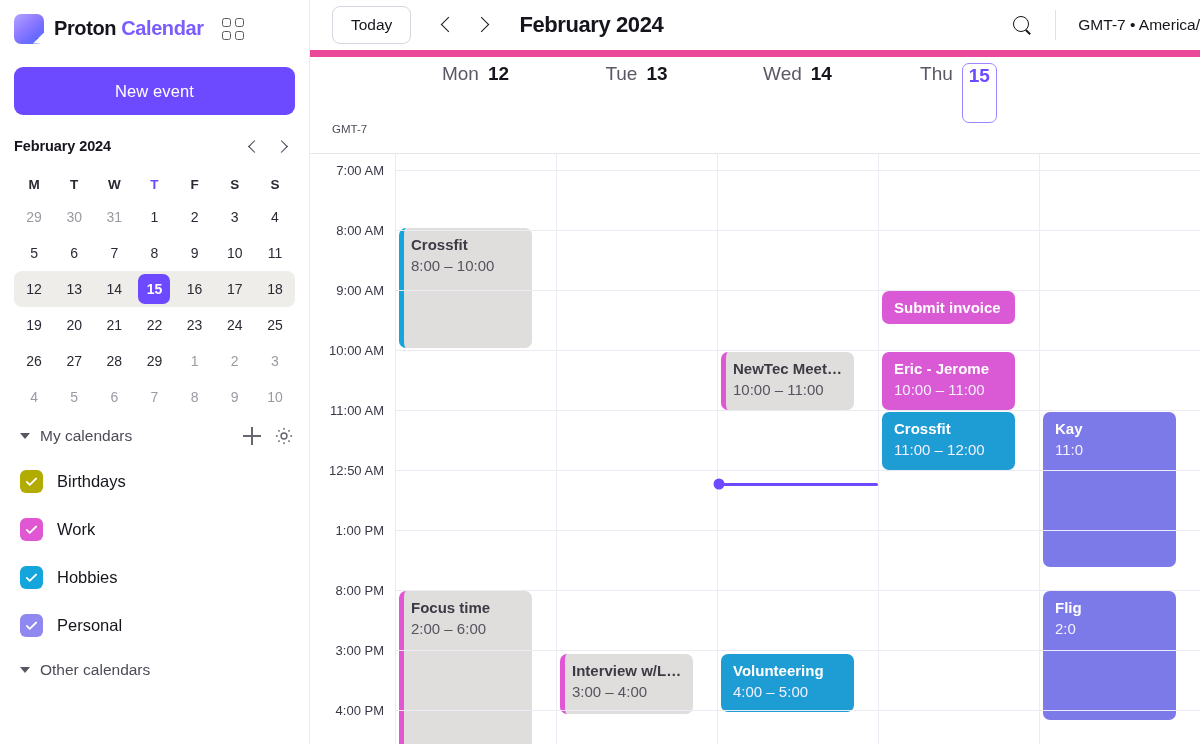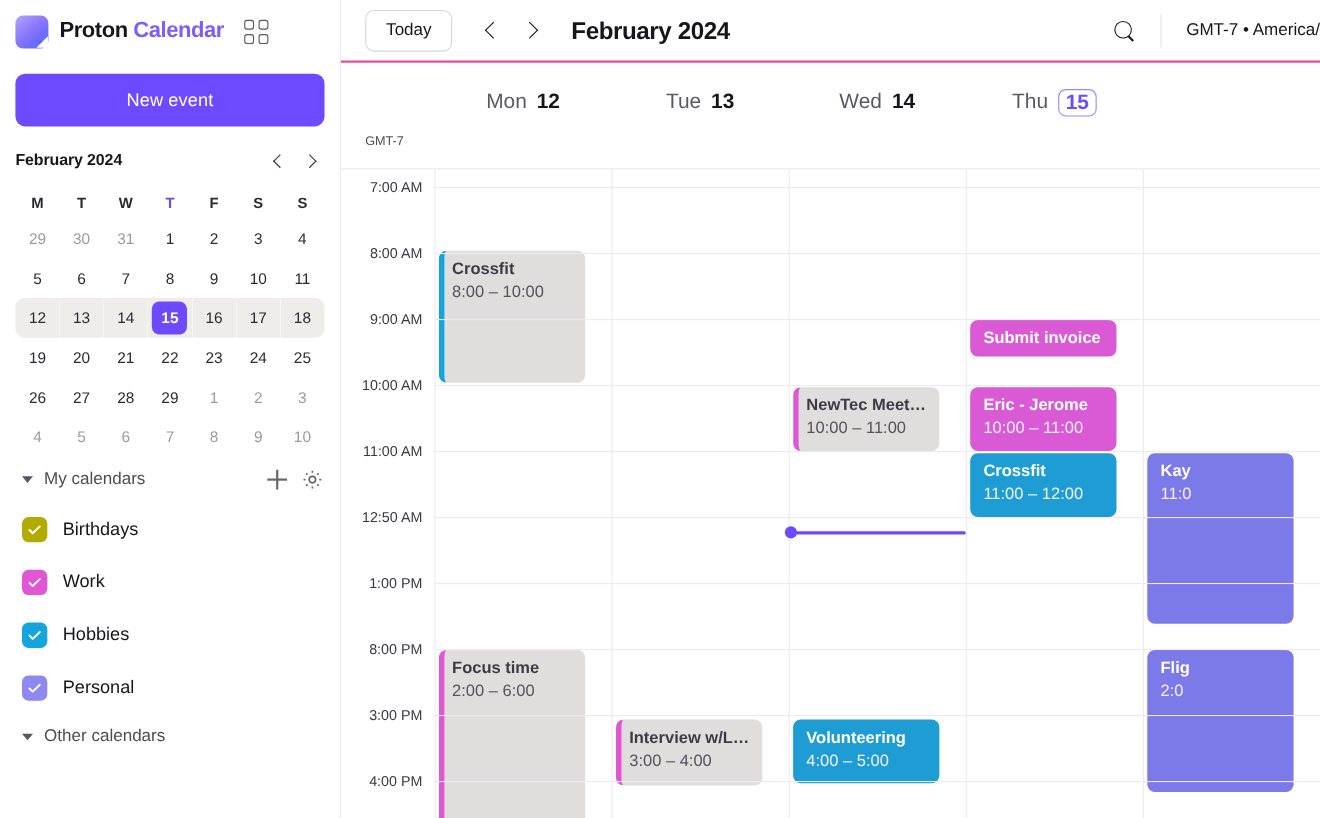--- a/index.html
+++ b/index.html
@@ -111,21 +111,21 @@
     width: 23px; height: 23px; border-radius: 6px; flex: 0 0 23px;
     display: flex; align-items: center; justify-content: center;
   }
   .cal-check svg { display:block; }
   .cal-label { font-size: 16.5px; color: #16141c; }
 
   
   #main { flex: 1 1 auto; position: relative; display: flex; flex-direction: column; min-width:0;}
   .topbar {
     height: 57px; flex: 0 0 57px; display: flex; align-items: center;
-    border-bottom: 2px solid #ec4899; padding-left: 22px; gap: 0;
+    border-bottom: 7px solid #ec4899; padding-left: 22px; gap: 0;
   }
   #today-btn {
     height: 38px; padding: 0 18px; border-radius: 8px;
     border: 1px solid #d8d5e0; background: #fff; color: #16141c;
     font-family: inherit; font-size: 15.5px; cursor: pointer;
   }
   .topnav { display: flex; align-items: center; gap: 16px; margin-left: 26px; }
   .chev-lg { width: 20px; height: 20px; position: relative; cursor: pointer; }
   .chev-lg::before {
     content:""; position:absolute; left: 6px; top: 4px;
@@ -145,21 +145,21 @@
     content:""; position:absolute; left: 15px; top: 15px; width: 6px; height: 1.7px;
     background: #16141c; transform: rotate(45deg); transform-origin: left center;
   }
   .tz-divider { width: 1px; height: 30px; background: #e2dfe9; }
   .tz-text { font-size: 15.5px; color: #16141c; padding-left: 22px; white-space: nowrap; }
 
   
   .days-header { display: flex; height: 66px; flex: 0 0 66px; }
   .gutter-head { width: 85px; flex: 0 0 85px; }
   .day-col-head {
-    flex: 1 1 0; min-width:0; display: flex; align-items: center; justify-content: center;
+    flex: 1 1 0; min-width:0; display: flex; justify-content: center;
     gap: 9px; font-size: 19px; padding-top: 6px;
   }
   .dow { color: #5b5866; font-weight: 400; }
   .dnum { font-weight: 700; color: #16141c; }
   .dnum.today {
     color: #6d4aff; border: 1.6px solid #9c86ff; border-radius: 7px;
     padding: 2px 6px; line-height: 1; display:inline-block;
   }
 
   

